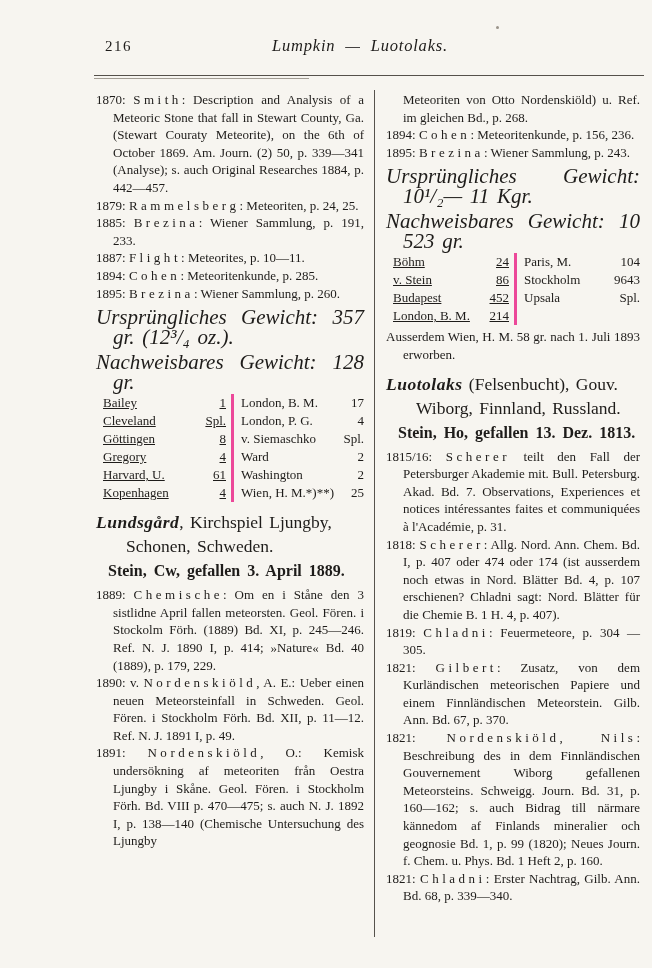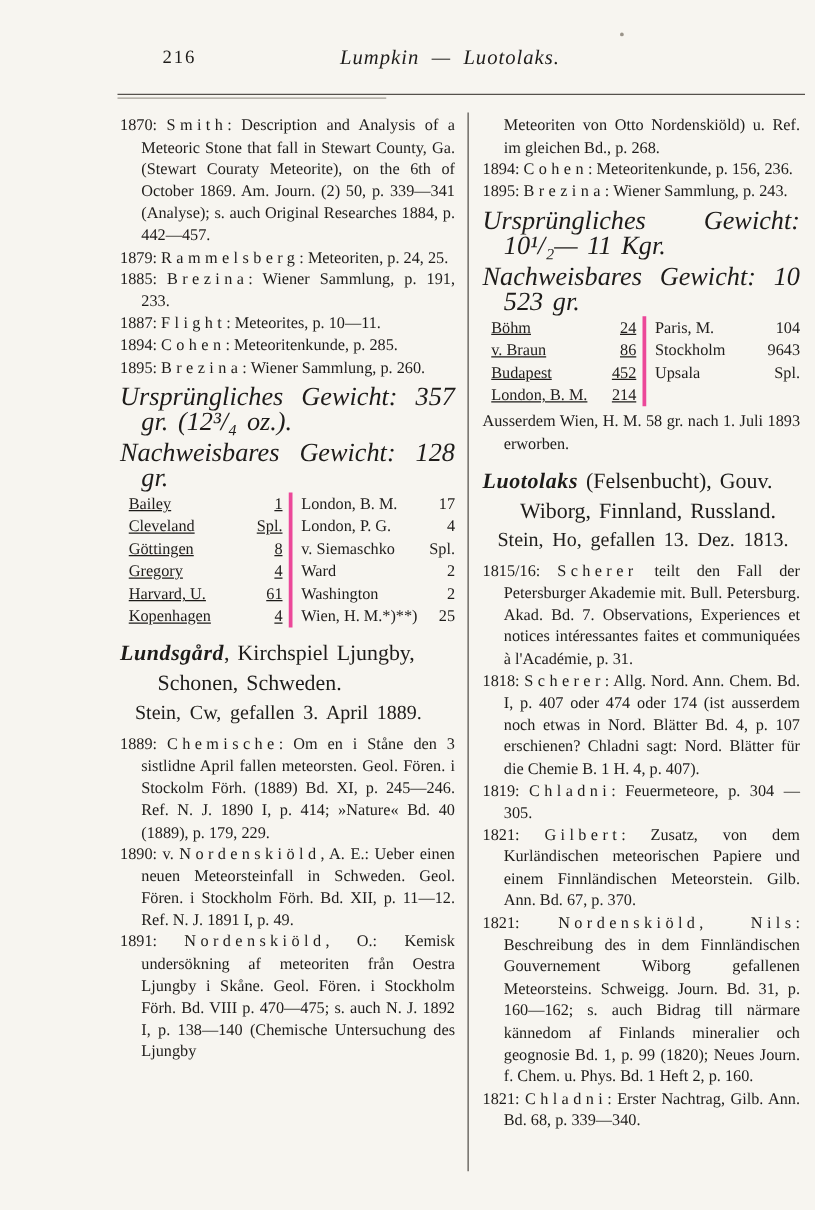--- a/index.html
+++ b/index.html
@@ -6,21 +6,21 @@
   .page{
     position:relative;
     width:652px;height:968px;
     background:#f7f5f0;
     color:#1e1c1a;
     font-family:"Liberation Serif","DejaVu Serif",serif;
     overflow:hidden;
   }
   .pageno{
     position:absolute;left:105px;top:38px;
-    font-size:15px;letter-spacing:1.5px;margin-left:25px;
+    font-size:15px;letter-spacing:1.5px;
   }
   .header-title{
     position:absolute;left:120px;top:36px;width:480px;
     text-align:center;font-size:16.5px;letter-spacing:.8px;word-spacing:5px;font-style:italic;
   }
   .header-rule{position:absolute;left:94px;top:75px;width:550px;border-top:1px solid #55514b;}
   .header-rule2{position:absolute;left:94px;top:78px;width:215px;border-top:1px solid #a29d94;}
   .speck{position:absolute;left:496px;top:26px;width:3px;height:3px;background:#9a948a;border-radius:50%;}
   .col-divider{position:absolute;left:374px;top:90px;height:847px;border-left:1px solid#56524c;}
   .col{position:absolute;top:91px;}
@@ -43,21 +43,21 @@
   .whalf{flex:1;display:flex;flex-direction:column;}
   .whalf.first{border-right:3px solid #ec4899;padding-right:5px;text-decoration:underline;}
   .whalf.second{padding-left:7px;}
   .trow{display:flex;justify-content:space-between;line-height:18px;}
   .tval{text-align:center;}
   .place-head{
     font-size:17.5px;line-height:24px;
     padding-left:30px;text-indent:-30px;margin:8px 0 2px;word-spacing:2px;
   }
   .place-bold{font-weight:bold;letter-spacing:.5px;font-style:italic;}
-  .type-line{font-size:16px;line-height:22px;padding-left:12px;margin:1px 0 4px;word-spacing:3px;}
+  .type-line{font-size:16px;line-height:22px;padding-left:12px;margin:1px 0 4px;word-spacing:3px;font-weight:bold;}
 </style>
 </head>
 <body>
 
 <div class="page">
 
   <span class="pageno">216</span>
   <div class="header-title">Lumpkin — Luotolaks.</div>
   <div class="header-rule"></div>
   <div class="header-rule2"></div>
@@ -150,21 +150,21 @@
     <p class="gewicht">Ursprüngliches Gewicht: 10¹/₂— 11 Kgr.</p>
     <p class="gewicht">Nachweisbares Gewicht: 10 523 gr.</p>
 
     <div class="wtable">
       <div class="whalf first">
         <div class="trow">
             <span class="tname">Böhm</span>
             <span class="tval">24</span>
           </div>
         <div class="trow">
-            <span class="tname">v. Braun</span>
+            <span class="tname">v. Stein</span>
             <span class="tval">86</span>
           </div>
         <div class="trow">
             <span class="tname">Budapest</span>
             <span class="tval">452</span>
           </div>
         <div class="trow">
             <span class="tname">London, B. M.</span>
             <span class="tval">214</span>
           </div>

